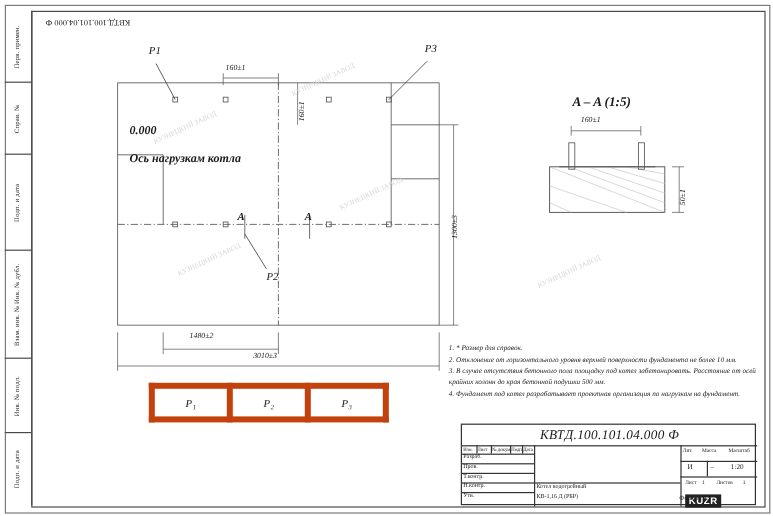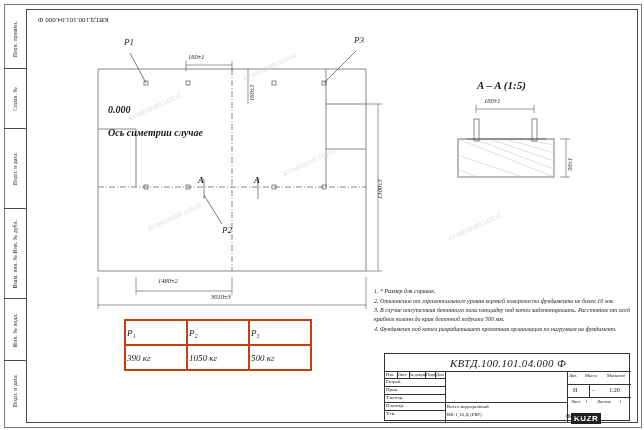--- a/index.html
+++ b/index.html
@@ -24,21 +24,21 @@
   .dimtxt{position:absolute;font-size:6.5px;font-style:italic;white-space:nowrap;}
   .dimtxt.rot{transform:rotate(-90deg);transform-origin:left top;}
 
   
   .notes{position:absolute;left:348px;top:278px;width:256px;font-size:6px;line-height:1.45;
          font-style:italic;}
   .notes div{margin-bottom:1px;}
 
   
   .masstable{position:absolute;left:98px;top:310px;border-collapse:collapse;}
-  .masstable td{border:2px solid #c2410c;width:58px;height:21px;text-align:left;
+  .masstable td{border:5px solid #c2410c;width:58px;height:21px;text-align:center;
        font-size:9px;font-style:italic;}
   .masstable td.hd{font-style:italic;}
 
   
   .tb{position:absolute;left:358px;top:344px;width:246px;height:68px;border:1px solid #333;box-sizing:border-box;}
   .tb-line{position:absolute;background:#333;}
   .tbt{position:absolute;font-size:5px;white-space:nowrap;}
   .maincode{position:absolute;left:0;top:0;width:246px;height:17px;
             display:flex;align-items:center;justify-content:center;
             font-size:11px;font-style:italic;letter-spacing:.3px;}
@@ -161,21 +161,21 @@
     <div class="wm" style="left:215px;top:55px;">КУЗНЕЦКИЙ ЗАВОД</div>
     <div class="wm" style="left:255px;top:150px;">КУЗНЕЦКИЙ ЗАВОД</div>
     <div class="wm" style="left:120px;top:205px;">КУЗНЕЦКИЙ ЗАВОД</div>
     <div class="wm" style="left:420px;top:215px;">КУЗНЕЦКИЙ ЗАВОД</div>
 
     <div class="lbl" style="left:98px;top:28px;">P1</div>
     <div class="lbl" style="left:196px;top:216px;">P2</div>
     <div class="lbl" style="left:328px;top:26px;">P3</div>
 
     <div class="lbl b" style="left:82px;top:95px;font-size:10px;">0.000</div>
-    <div class="lbl b" style="left:82px;top:118px;font-size:10px;">Ось симетрии случае</div>
+    <div class="lbl b" style="left:82px;top:118px;font-size:10px;">Ось нагрузкам котла</div>
 
     <div class="lbl b" style="left:172px;top:166px;">A</div>
     <div class="lbl b" style="left:228px;top:166px;">A</div>
 
     <div class="lbl b" style="left:451px;top:70px;font-size:11px;">A – A (1:5)</div>
 
     <div class="dimtxt" style="left:162px;top:44px;">160±1</div>
     <div class="dimtxt rot" style="left:222px;top:92px;">160±1</div>
     <div class="dimtxt rot" style="left:350px;top:190px;">1300±3</div>
     <div class="dimtxt" style="left:132px;top:268px;">1480±2</div>
@@ -189,25 +189,20 @@
       <div>3. В случае отсутствия бетонного пола площадку под котел забетонировать. Расстояние от осей крайних колонн до края бетонной подушки 500 мм.</div>
       <div>4. Фундамент под котел разрабатывает проектная организация по нагрузкам на фундамент.</div>
     </div>
 
     <table class="masstable">
       <tbody>
           <tr>
         <td class="hd">P₁</td>
         <td class="hd">P₂</td>
         <td class="hd">P₃</td>
-      </tr>
-      <tr>
-        <td>390 кг</td>
-        <td>1050 кг</td>
-        <td>500 кг</td>
       </tr>
     </tbody>
       </table>
 
     <div class="tb">
       <div class="maincode">КВТД.100.101.04.000  Ф</div>
       <div class="tb-line" style="left:0;top:17px;width:246px;height:1px;"></div>
       <div class="tb-line" style="left:60px;top:17px;width:1px;height:51px;"></div>
       <div class="tb-line" style="left:182px;top:17px;width:1px;height:51px;"></div>
       <div class="tb-line" style="left:182px;top:30px;width:64px;height:1px;"></div>

